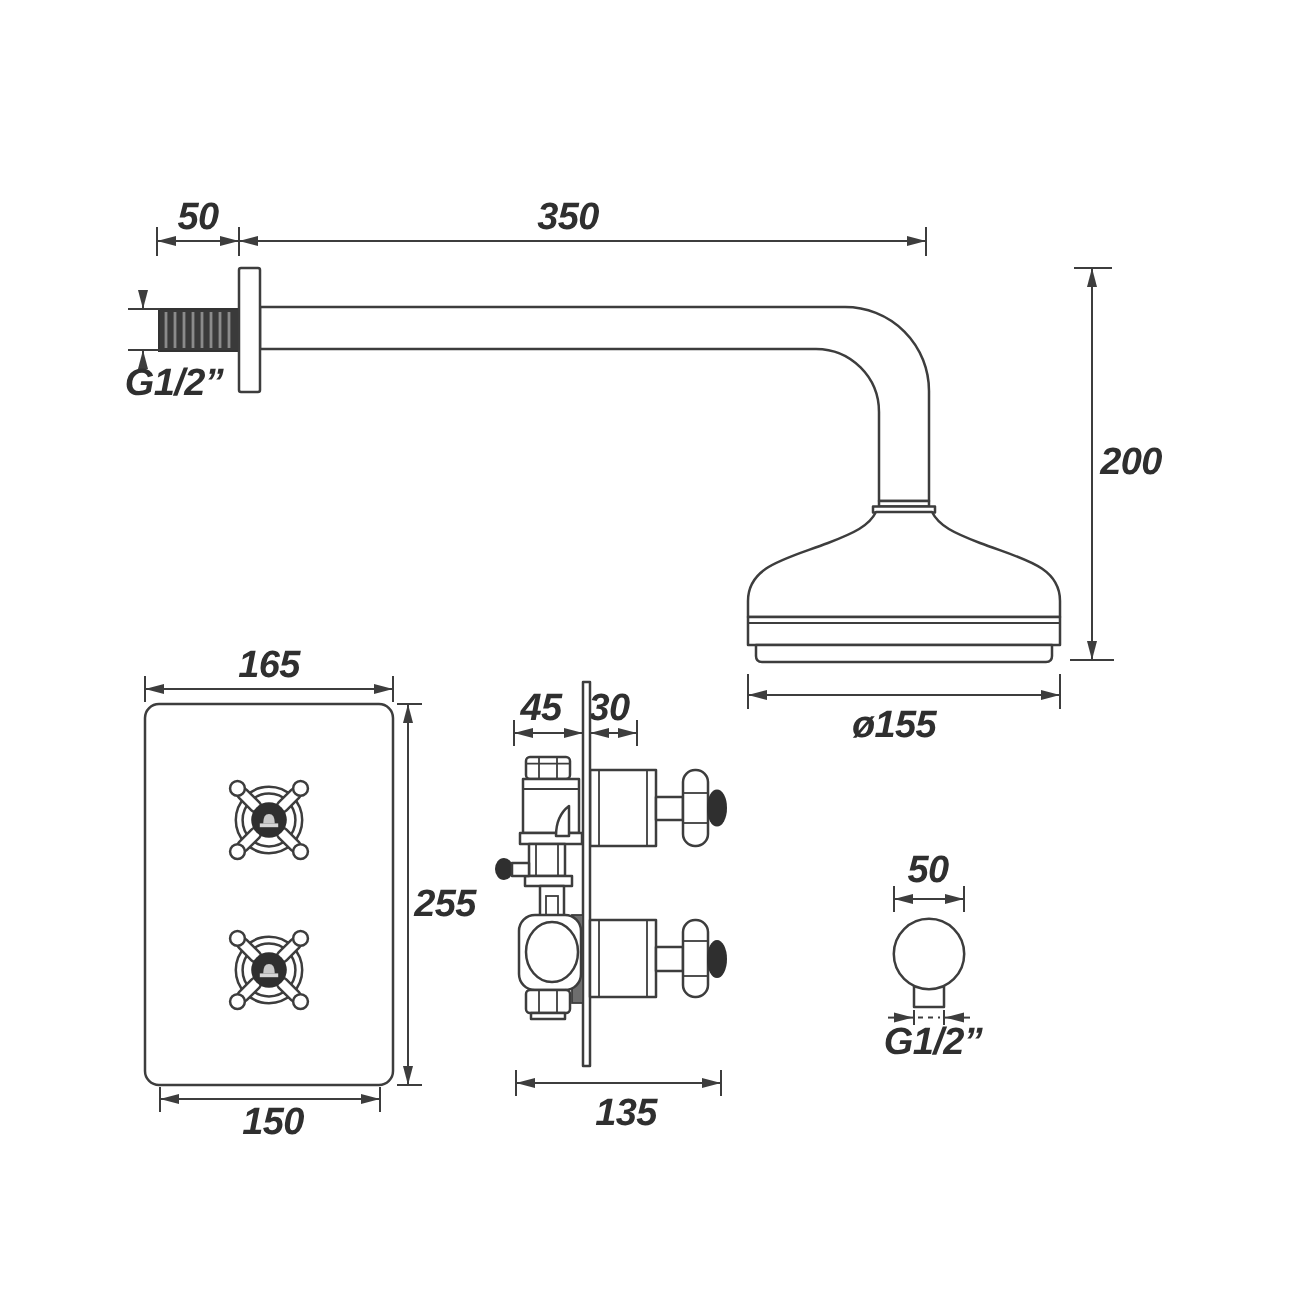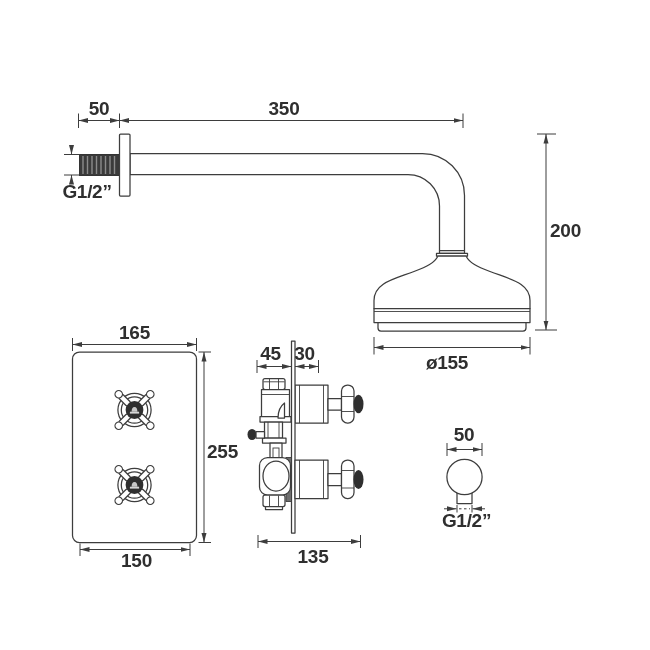--- a/index.html
+++ b/index.html
@@ -1,16 +1,16 @@
 <!DOCTYPE html>
 <html><head>
 <meta charset="utf-8">
 <style>
   html,body{margin:0;padding:0;background:#ffffff;}
-  .canvas{width:650px;height:650px;position:relative;background:#ffffff;overflow:hidden;}
+  .canvas{width:650px;height:650px;position:relative;background:#ffffff;overflow:hidden;font-style:italic;}
   svg{display:block;}
   svg text{font-family:"Liberation Sans","DejaVu Sans",sans-serif;font-size:19px;font-weight:bold;fill:#2f2f2f;letter-spacing:-0.3px;}
   .ln{fill:none;stroke:#3d3d3d;stroke-width:1.25;stroke-linejoin:round;}
   .wf{fill:#ffffff;stroke:#3d3d3d;stroke-width:1.25;stroke-linejoin:round;}
   .df{fill:#2f2f2f;stroke:none;}
   .gf{fill:#6e6e6e;stroke:#3d3d3d;stroke-width:0.9;}
   .dim{stroke:#3d3d3d;stroke-width:1;fill:none;}
   .thin{stroke:#3d3d3d;stroke-width:0.9;fill:none;}
   .hatch{stroke:#9a9a9a;stroke-width:1.4;opacity:0.85;}
 </style>

